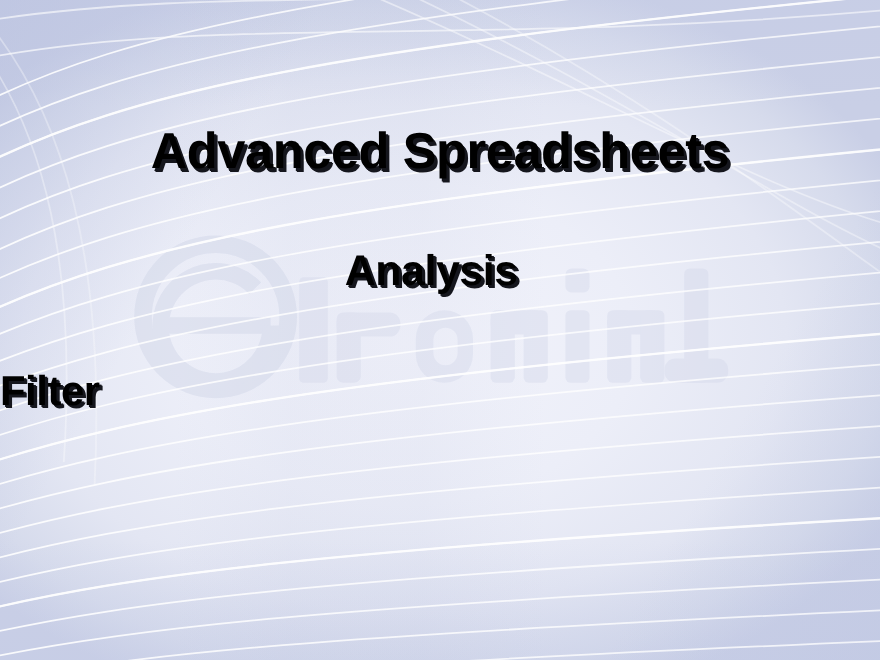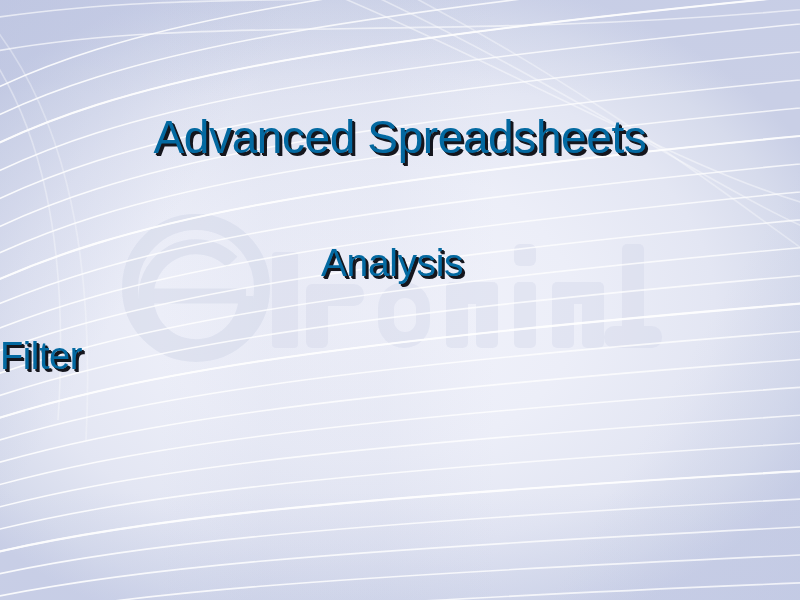--- a/index.html
+++ b/index.html
@@ -66,22 +66,22 @@
   
   #text-block {
     position: absolute;
     inset: 0;
     display: flex;
     flex-direction: column;
     align-items: center;
     z-index: 5;
   }
   .slide-line {
-    color: #0369a1;
-    font-weight: normal;
+    color: #000000;
+    font-weight: bold;
     white-space: nowrap;
     letter-spacing: -0.4px;
     text-shadow:
        3px 3px 0 #15161d,
        2px 2px 0 #15161d;
   }
   #line-title {
     position: absolute;
     top: 114px;
     left: 0; right: 0;
@@ -89,21 +89,20 @@
     font-size: 46px;
     line-height: 1;
   }
   #line-sub1 {
     position: absolute;
     top: 227px;
     left: 0; right: 16px;
     text-align: center;
     font-size: 39px;
     line-height: 1;
-    margin-top: 16px;
   }
   #line-sub2 {
     position: absolute;
     top: 337px;
     left: 0; right: 0;
     font-size: 38px;
     line-height: 1;
   }
 </style>
 </head>

